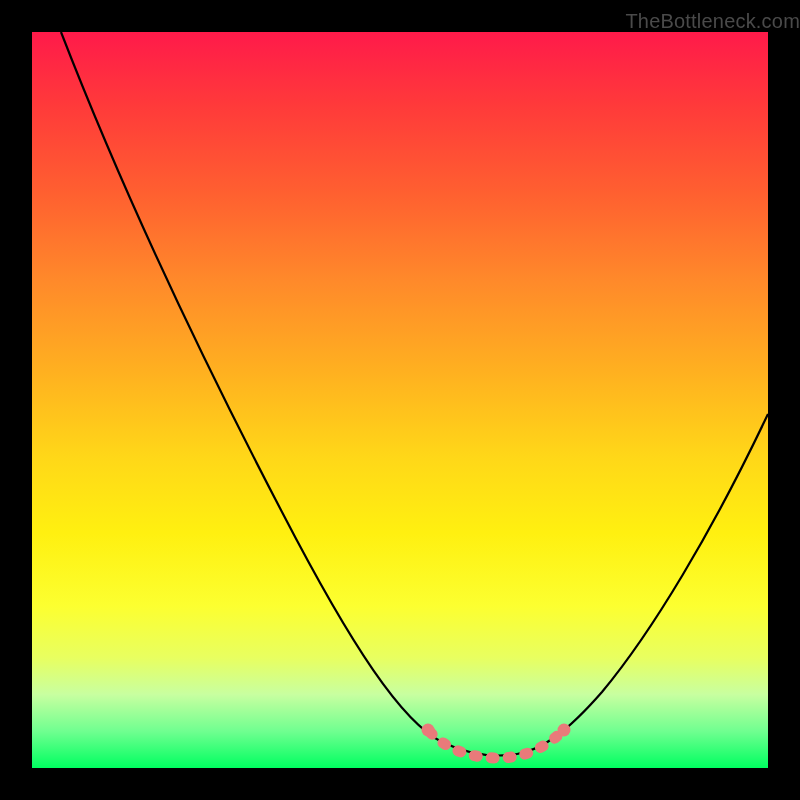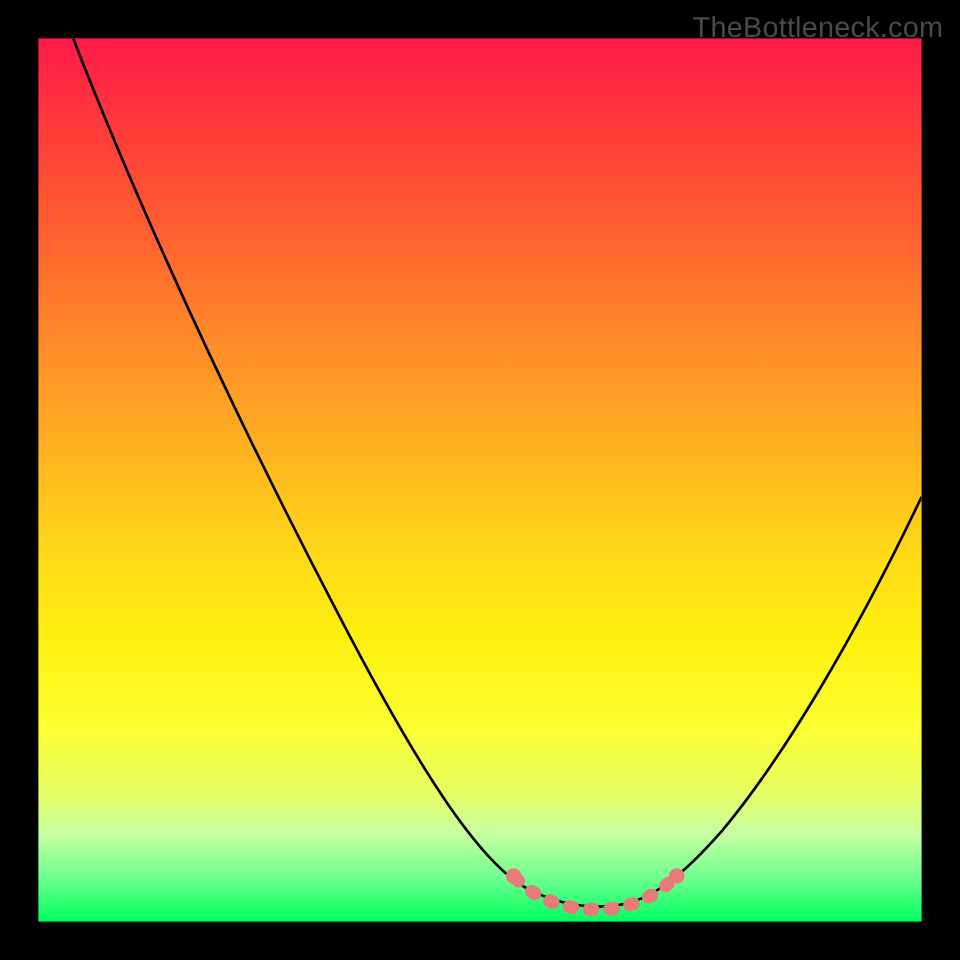--- a/index.html
+++ b/index.html
@@ -34,23 +34,23 @@
       #fcff30 78%,
       #e8ff60 85%,
       #c8ffa0 90%,
       #70ff90 95%,
       #00ff60 100%
     );
   }
   .watermark {
     position: absolute;
     top: 10px;
-    right: 14px;
+    right: 0;
     color: #4a4a4a;
-    font-size: 24px;
+    font-size: 20px;
     font-weight: 500;
     z-index: 10;
     letter-spacing: 0.2px;
   }
   svg.curve {
     position: absolute;
     left: 0;
     top: 0;
     width: 736px;
     height: 736px;

